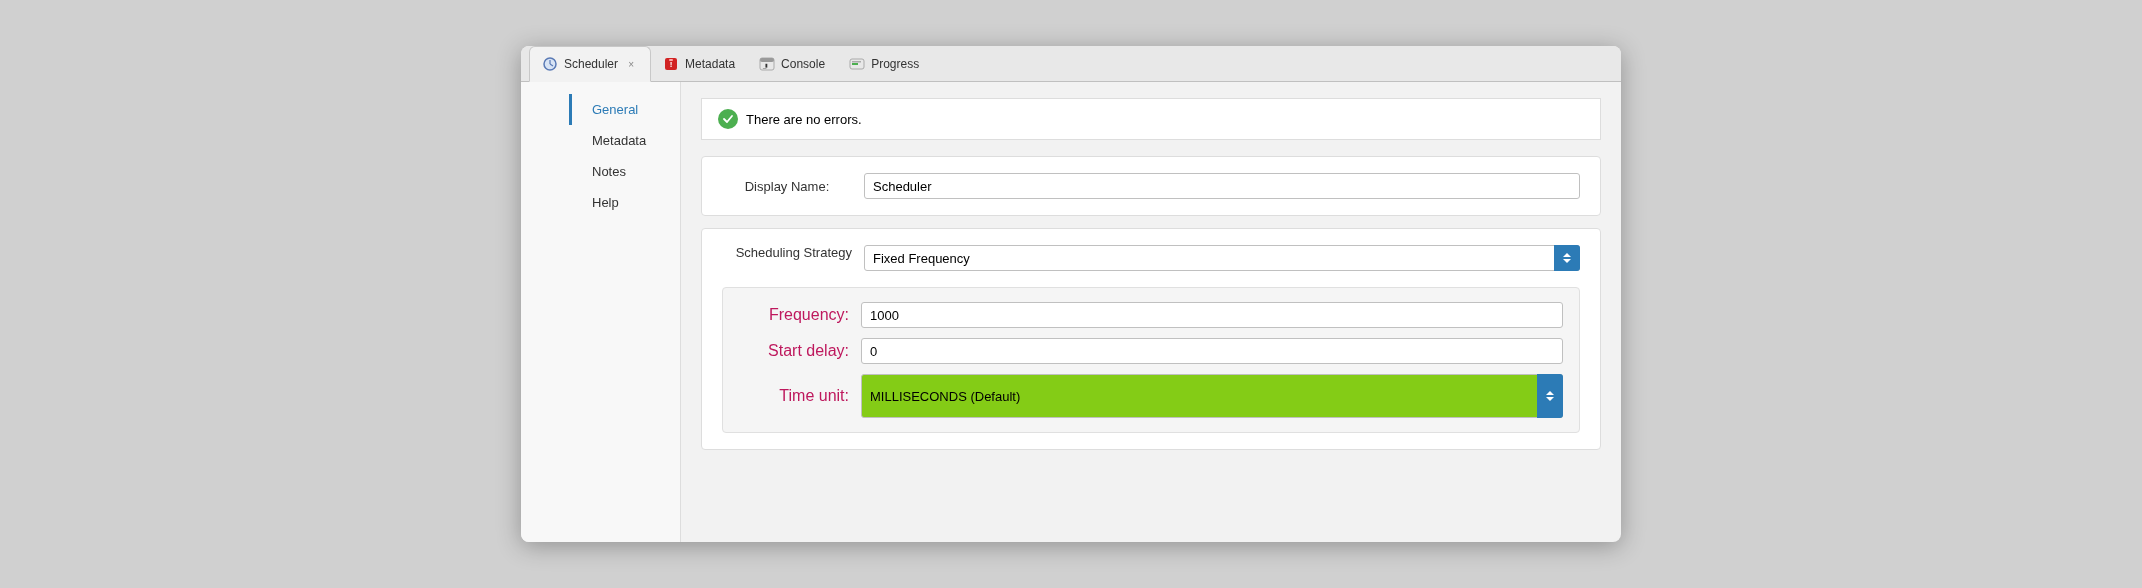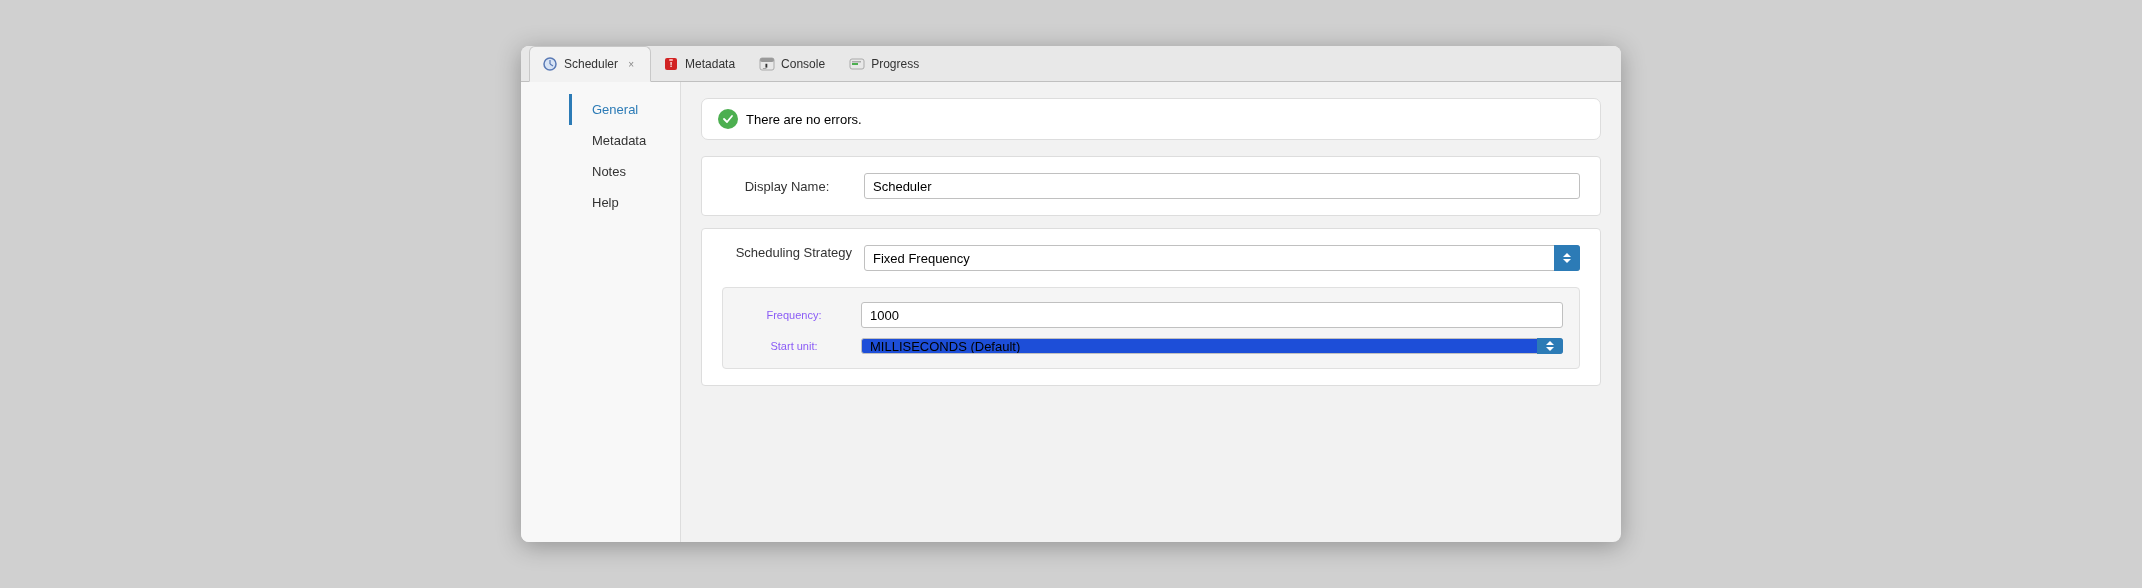--- a/index.html
+++ b/index.html
@@ -117,21 +117,21 @@
     }
 
     
     .status-bar {
       display: flex;
       align-items: center;
       gap: 8px;
       padding: 10px 16px;
       background: #fff;
       border: 1px solid #ddd;
-      border-radius: 7px;
+      border-radius: 0;
       margin-bottom: 16px;
     }
 
     .status-icon {
       width: 20px;
       height: 20px;
       border-radius: 50%;
       background: #4caf50;
       display: flex;
       align-items: center;
@@ -259,24 +259,24 @@
       gap: 10px;
     }
 
     .sub-form-row {
       display: flex;
       align-items: center;
       gap: 12px;
     }
 
     .sub-label {
-      font-size: 11px;
-      color: #8b5cf6;
+      font-size: 16px;
+      color: #be185d;
       width: 110px;
-      text-align: center;
+      text-align: right;
       flex-shrink: 0;
     }
 
     .sub-input {
       flex: 1;
       height: 26px;
       border: 1px solid #c0c0c0;
       border-radius: 3px;
       padding: 0 8px;
       font-size: 13px;
@@ -284,26 +284,26 @@
       outline: none;
     }
 
     .sub-select-wrapper {
       flex: 1;
       position: relative;
     }
 
     .sub-select {
       width: 100%;
-      height: 16px;
+      height: 44px;
       border: 1px solid #c0c0c0;
       border-radius: 3px;
       padding: 0 28px 0 8px;
       font-size: 13px;
-      background: #1d4ed8;
+      background: #84cc16;
       appearance: none;
       -webkit-appearance: none;
       cursor: pointer;
       outline: none;
     }
 
     
     .problems-icon {
       width: 16px;
       height: 16px;
@@ -425,23 +425,27 @@
           </div>
         </div>
 
         <div class="sub-form">
 
           <div class="sub-form-row">
             <label class="sub-label">Frequency:</label>
             <input class="sub-input" type="text" value="1000" style="">
           </div>
 
-
           <div class="sub-form-row">
-            <label class="sub-label">Start unit:</label>
+            <label class="sub-label">Start delay:</label>
+            <input class="sub-input" type="text" value="0" style="">
+          </div>
+
+          <div class="sub-form-row">
+            <label class="sub-label">Time unit:</label>
             <div class="sub-select-wrapper">
               <select class="sub-select">
                 <option>MILLISECONDS (Default)</option>
                 <option>SECONDS</option>
                 <option>MINUTES</option>
                 <option>HOURS</option>
                 <option>DAYS</option>
               </select>
               <div class="select-arrow"></div>
             </div>

